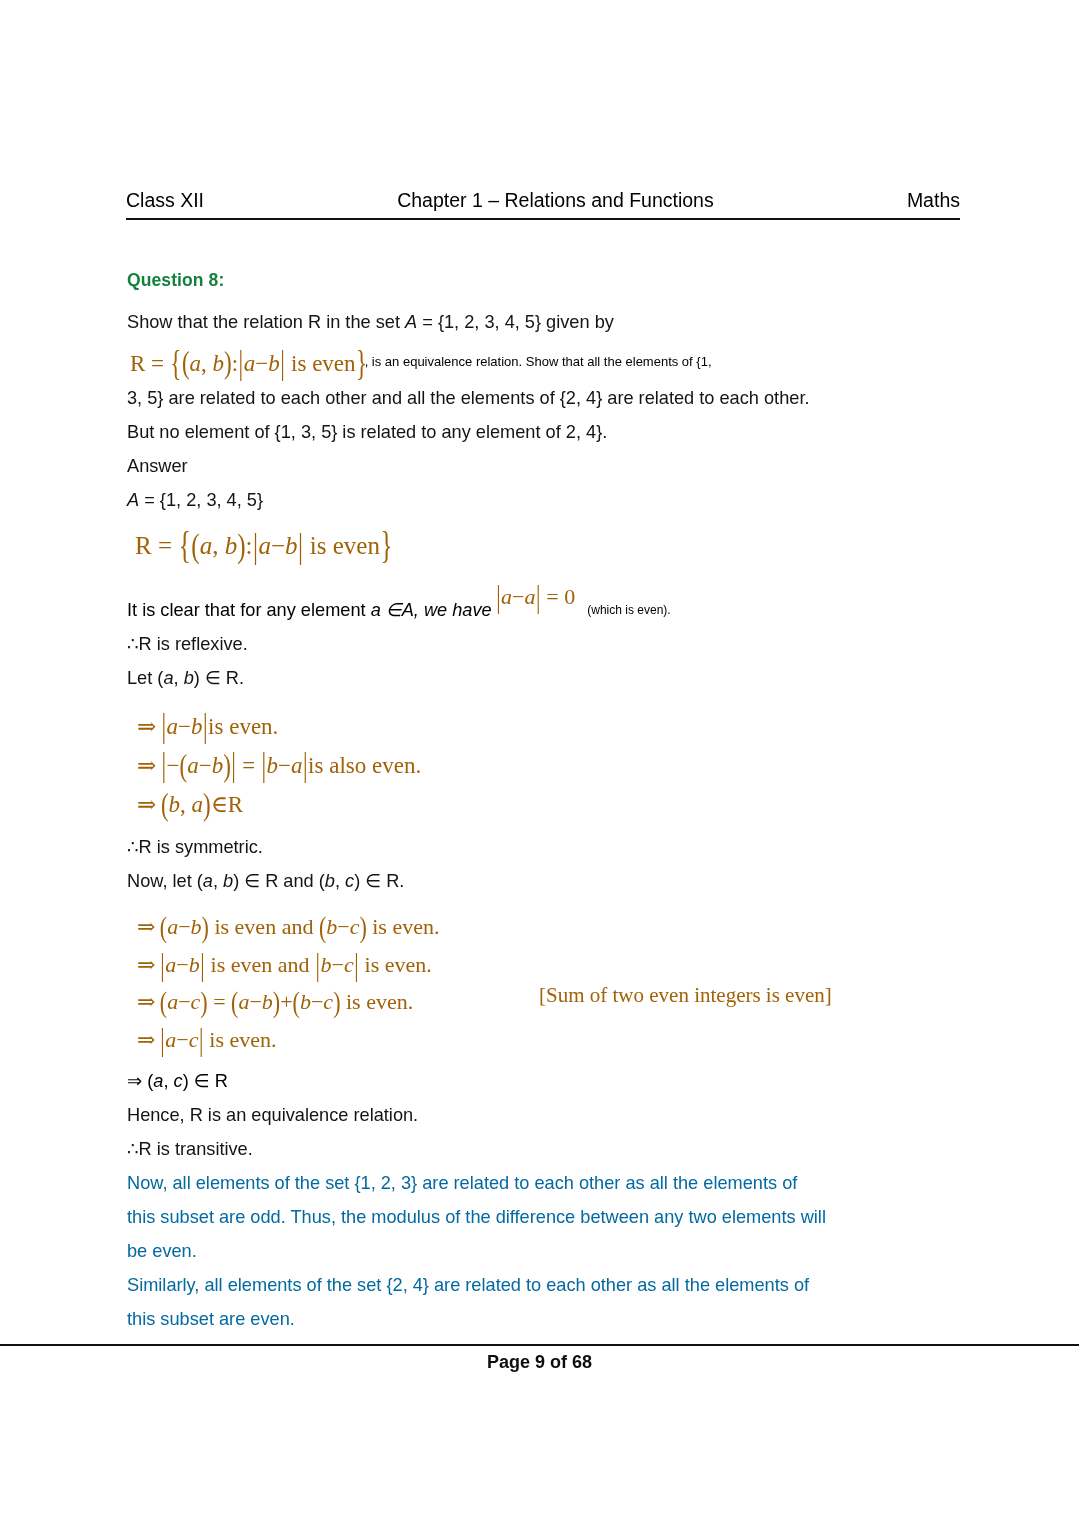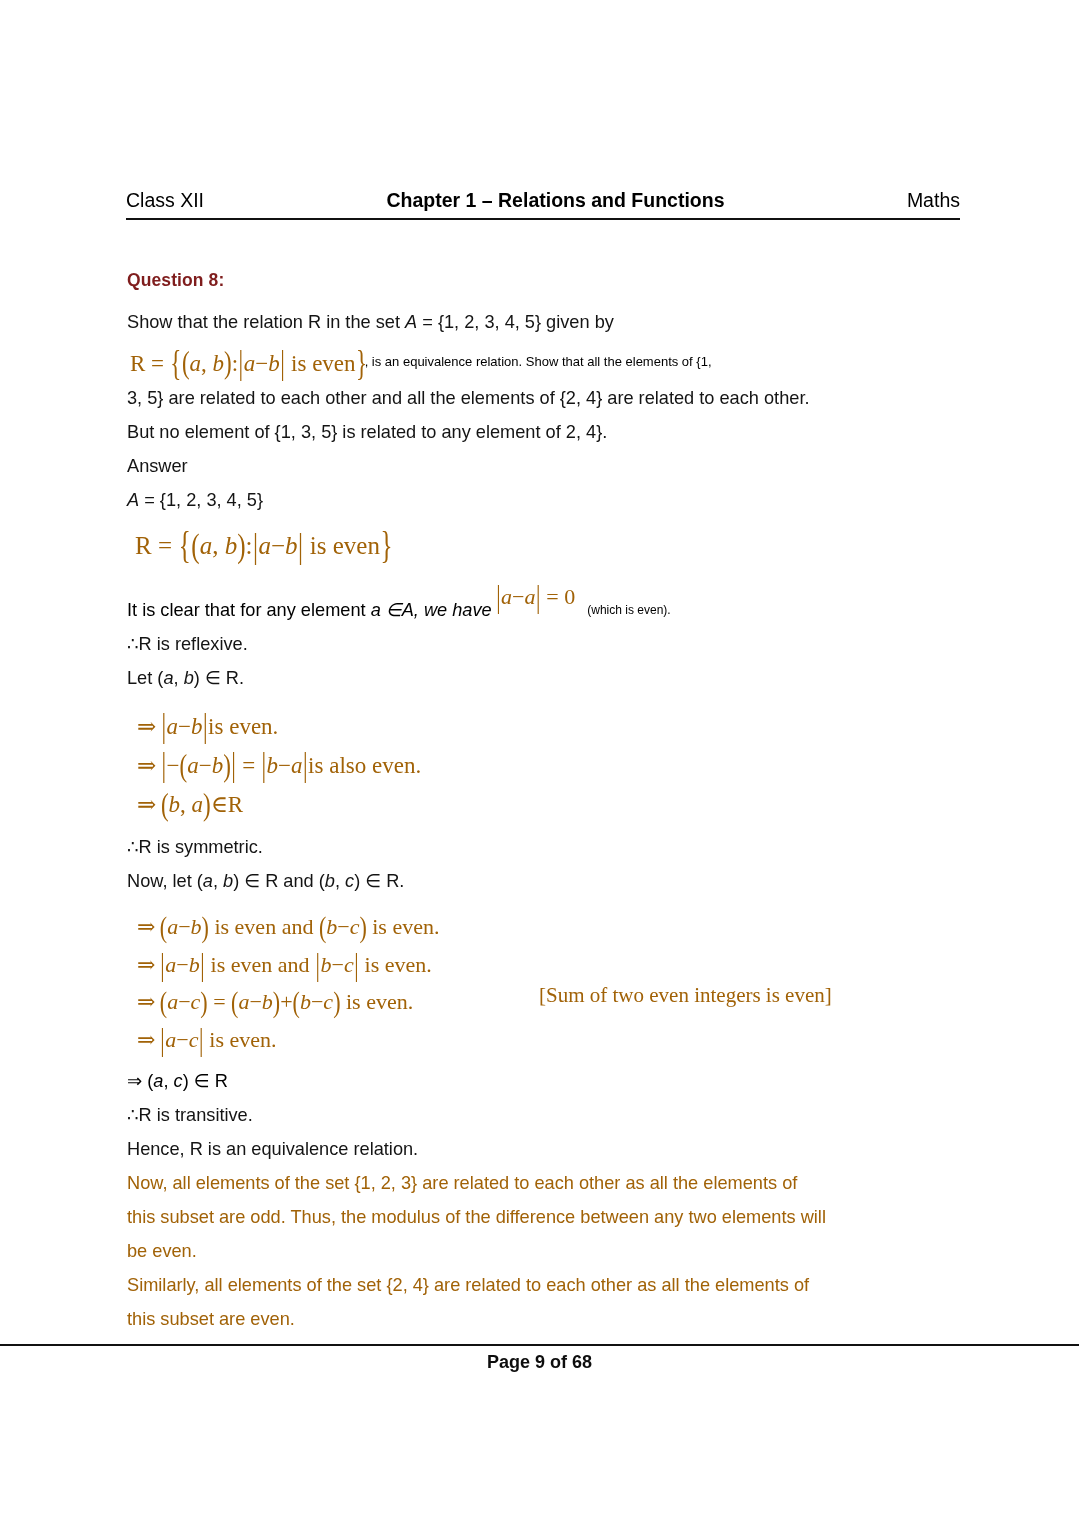--- a/index.html
+++ b/index.html
@@ -30,21 +30,21 @@
     top: 190px;
     width: 834px;
     display: flex;
     align-items: flex-end;
     justify-content: space-between;
     font-size: 19.5px;
     line-height: 1.1;
     white-space: nowrap;
   }
   .header .h-left   { flex: 0 0 auto; }
-  .header .h-center { flex: 0 0 auto; font-weight: 700; }
+  .header .h-center { flex: 0 0 auto; font-weight: 400; }
   .header .h-right  { flex: 0 0 auto; }
   .header-rule {
     position: absolute;
     left: 126px;
     top: 218px;
     width: 834px;
     height: 0;
     border-top: 2.2px solid #111;
   }
 
@@ -52,36 +52,36 @@
   .content {
     position: absolute;
     left: 127px;
     top: 270px;
     width: 840px;
   }
 
   .q-label {
     font-size: 17.5px;
     font-weight: bold;
-    color: #7f1d1d;
+    color: #15803d;
     letter-spacing: .1px;
     margin: 0 0 14px 0;
   }
 
   p.body-line {
     font-size: 18.2px;
     line-height: 34px;
     margin: 0;
     color: #141414;
   }
   p.body-par {
     font-size: 18.2px;
     line-height: 34px;
     margin: 0;
-    color: #a16207;
+    color: #0369a1;
   }
   .it { font-style: italic; }
 
   
   .math {
     font-family: "Liberation Serif", "DejaVu Serif", serif;
     color: #a16207;
     white-space: nowrap;
   }
   .math .v { font-style: italic; }
@@ -297,22 +297,22 @@
       </div>
       <div class="note-brackets">[Sum of two even integers is even]</div>
     </div>
 
     <div class="gap-sm"></div>
 
     <p class="arrow-line">
       ⇒ (<span class="it">a</span>, <span class="it">c</span>) ∈ R
     </p>
 
+    <p class="body-line">Hence, R is an equivalence relation.</p>
     <p class="body-line">∴R is transitive.</p>
-    <p class="body-line">Hence, R is an equivalence relation.</p>
 
     <p class="body-par">Now, all elements of the set {1, 2, 3} are related to each other as all the elements of</p>
     <p class="body-par">this subset are odd. Thus, the modulus of the difference between any two elements will</p>
     <p class="body-par">be even.</p>
     <p class="body-par">Similarly, all elements of the set {2, 4} are related to each other as all the elements of</p>
     <p class="body-par">this subset are even.</p>
 
   </div>
 
   <div class="footer-rule"></div>

